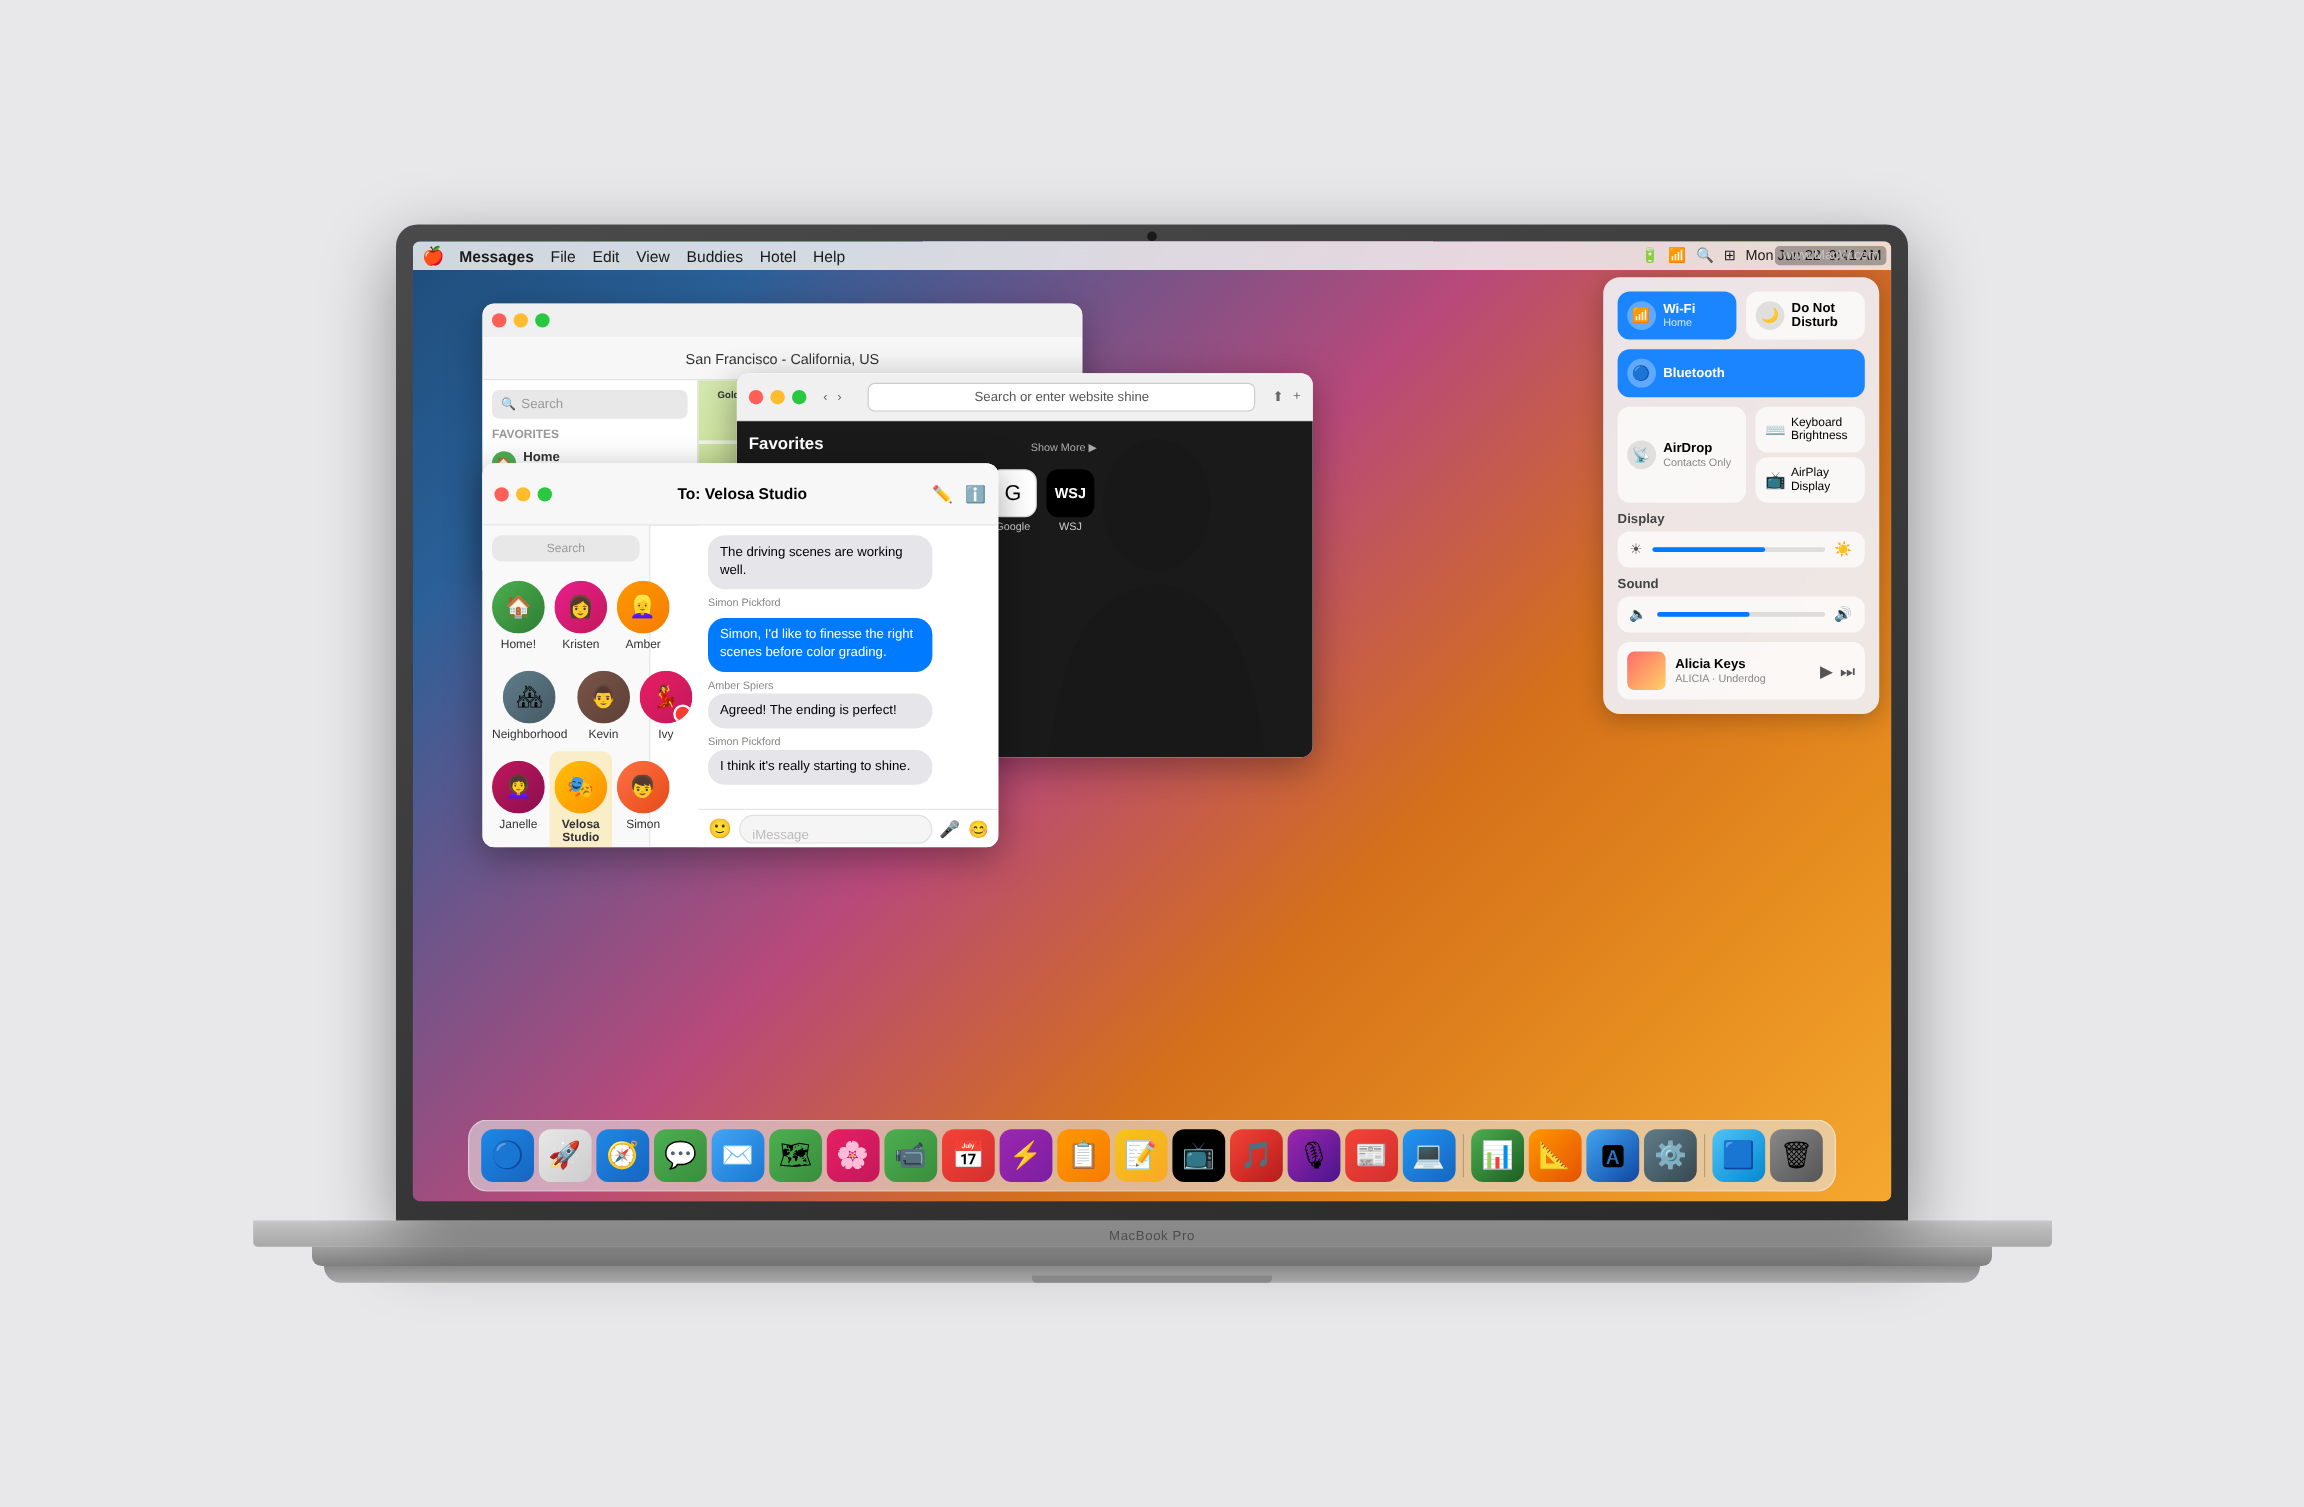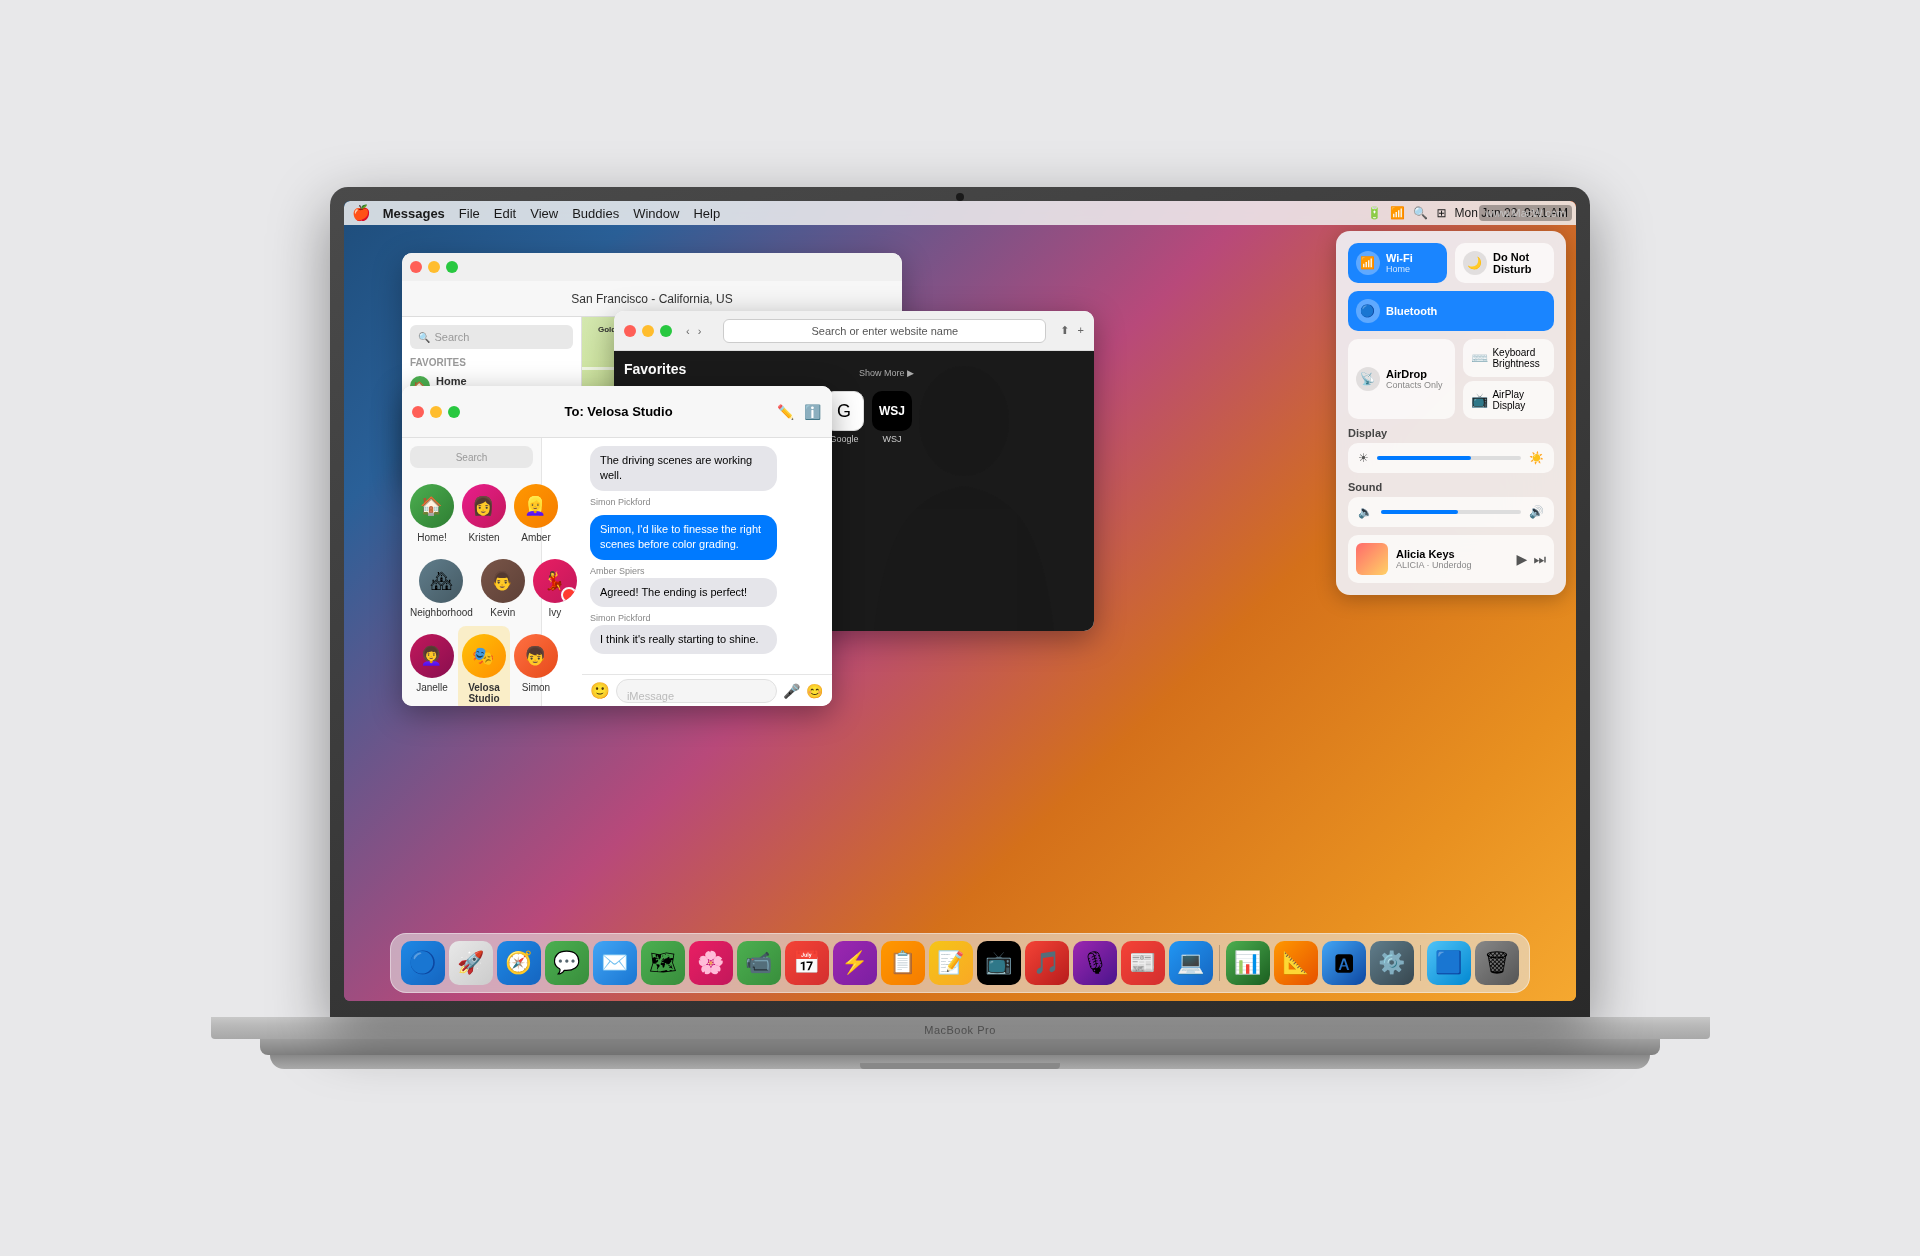--- a/index.html
+++ b/index.html
@@ -767,21 +767,21 @@
       <div class="watermark">www.MacW.com</div>
 
       <div class="menu-bar">
         <span class="apple-logo">🍎</span>
         <div class="menu-items">
           <span style="font-weight:700;">Messages</span>
           <span>File</span>
           <span>Edit</span>
           <span>View</span>
           <span>Buddies</span>
-          <span>Window</span>
+          <span>Hotel</span>
           <span>Help</span>
         </div>
         <div class="menu-right">
           <span>🔋</span>
           <span>📶</span>
           <span>🔍</span>
           <span>⊞</span>
           <span style="font-size:12px; font-weight:500;">Mon Jun 22&nbsp;&nbsp;9:41 AM</span>
         </div>
       </div>
@@ -849,21 +849,21 @@
       <div class="safari-window">
         <div class="safari-titlebar">
           <div class="window-btn btn-close"></div>
           <div class="window-btn btn-min"></div>
           <div class="window-btn btn-max"></div>
           <div style="display:flex;gap:8px;margin:0 8px;font-size:11px;color:#666;">
             <span>‹</span>
             <span>›</span>
           </div>
           <div class="safari-url-bar">
-            <span>Search or enter website name</span>
+            <span>Search or enter website shine</span>
           </div>
           <div style="display:flex;gap:8px;font-size:11px;color:#666;">
             <span>⬆</span>
             <span>+</span>
           </div>
         </div>
         <div class="safari-content">
 
           <div class="safari-favorites">
             <div style="display:flex;justify-content:space-between;align-items:center;margin-bottom:6px;">

